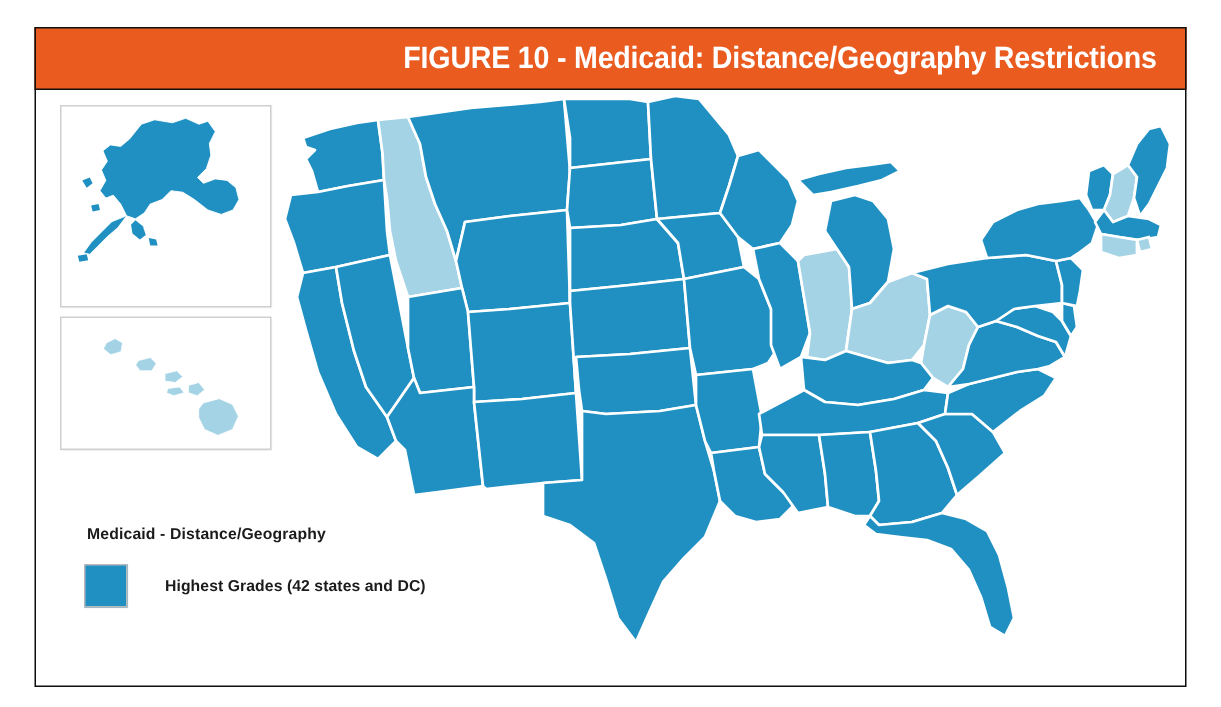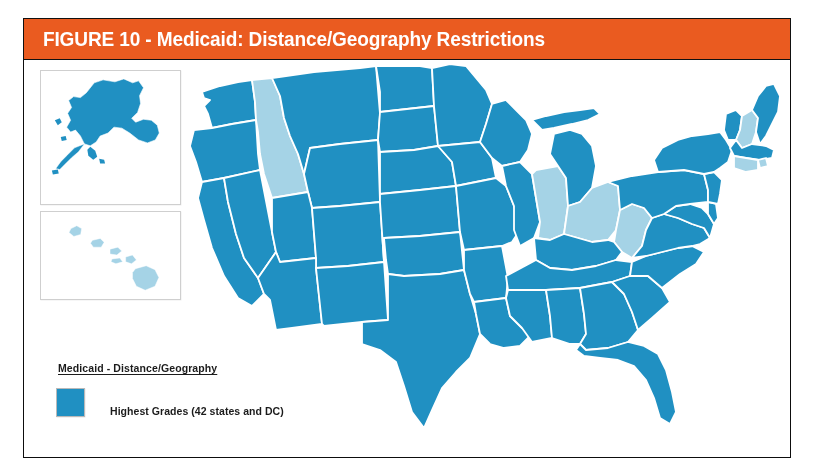--- a/index.html
+++ b/index.html
@@ -14,21 +14,21 @@
   
   #frame{
     position:absolute;left:23px;top:18px;width:768px;height:440px;
     border:1.6px solid #0d0d0d;box-sizing:border-box;background:#fff;
   }
   
   #title-bar{
     position:absolute;left:23px;top:18px;width:768px;height:42px;
     background:#ea5b20;box-sizing:border-box;
     border:1.6px solid #111;
-    display:flex;align-items:center;justify-content:flex-start;
+    display:flex;align-items:center;justify-content:flex-end;
     z-index:4;
   }
   #title-text{
     color:#ffffff;font-size:20.5px;font-weight:bold;
     letter-spacing:-0.15px;white-space:nowrap;
     font-family:"Liberation Sans","DejaVu Sans",sans-serif;
     transform:scaleX(0.93);transform-origin:center;
   }
 
   
@@ -42,24 +42,24 @@
   .inset-svg{display:block;width:100%;height:100%;}
 
   
   #map-wrap{position:absolute;left:180px;top:62px;width:600px;height:390px;}
   #usmap{display:block;width:600px;height:390px;}
 
   
   #legend{position:absolute;left:56px;top:350px;width:260px;}
   #legend-title{
     font-size:10.5px;font-weight:bold;color:#1b1b1b;
-    text-decoration:underline;text-underline-offset:2px;
-    letter-spacing:0.1px;margin:12px 0 14px 2px;white-space:nowrap;
-  }
-  .legend-row{display:flex;align-items:flex-end;margin-bottom:14px;}
+    text-underline-offset:2px;
+    letter-spacing:0.1px;margin:0 0 14px 2px;white-space:nowrap;
+  }
+  .legend-row{display:flex;align-items:center;margin-bottom:14px;}
   .legend-swatch{
     width:29px;height:29px;flex:0 0 29px;
     border:1px solid #b9b9b9;box-sizing:border-box;
     box-shadow:0.5px 0.5px 0 rgba(0,0,0,0.10);
   }
   .legend-label{
     font-size:10.5px;font-weight:bold;color:#1b1b1b;
     margin-left:25px;white-space:nowrap;letter-spacing:0.05px;
   }
 </style>

